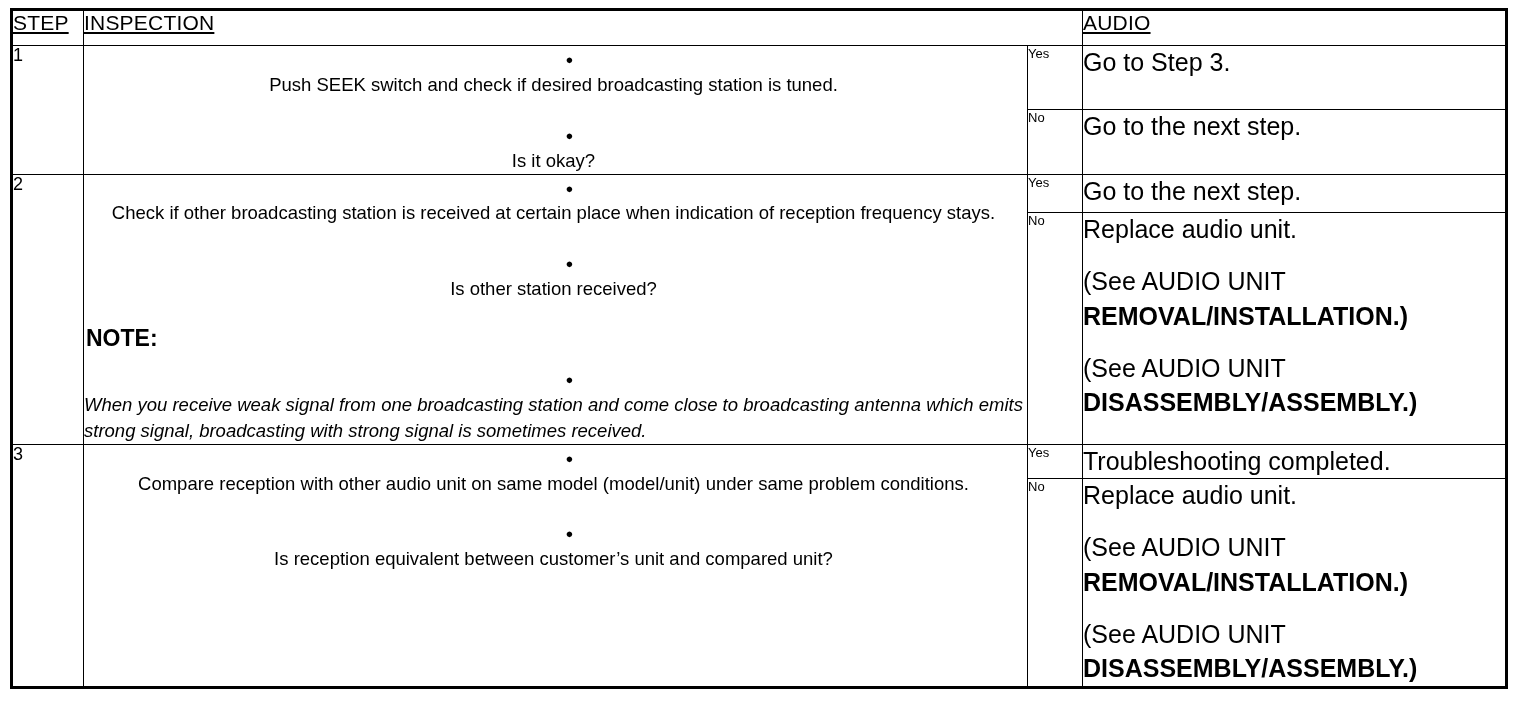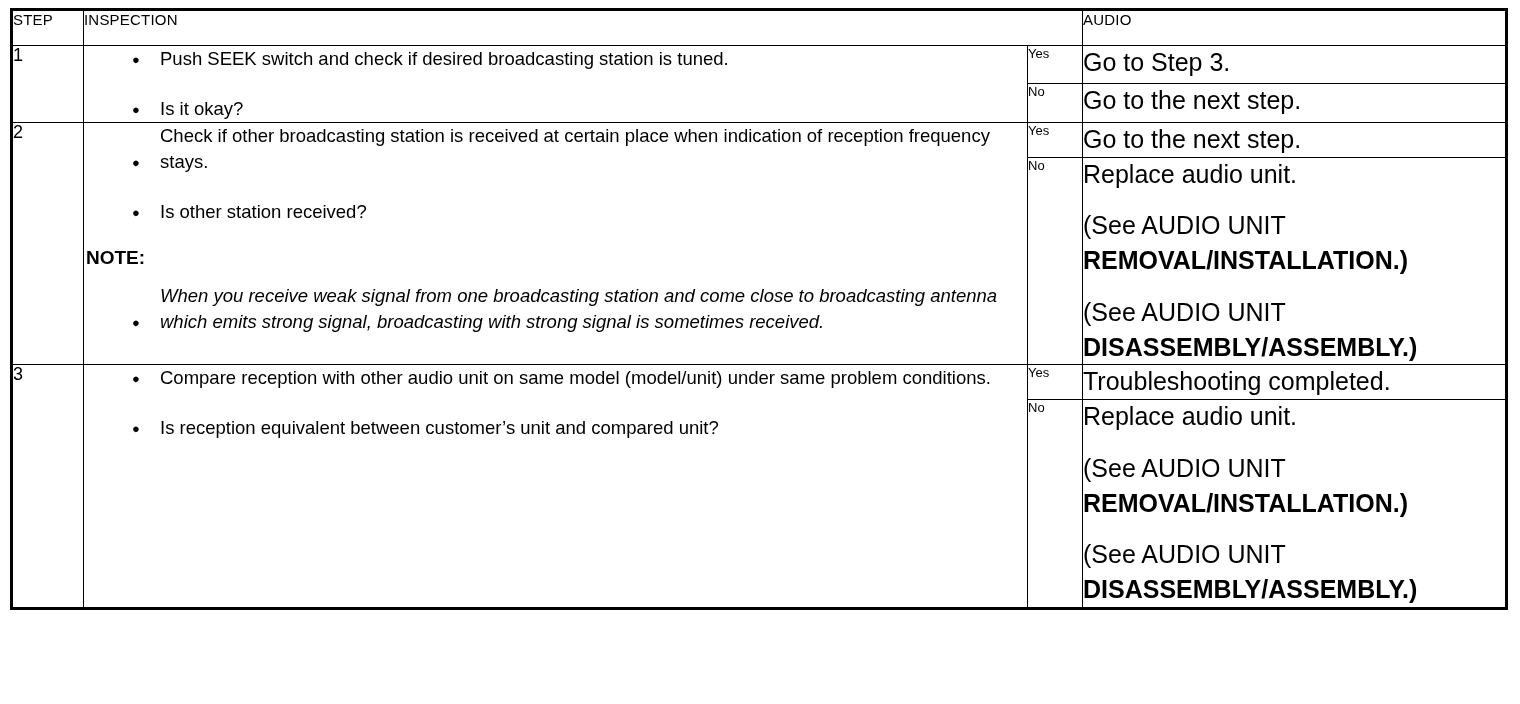--- a/index.html
+++ b/index.html
@@ -36,23 +36,24 @@
   }
   
   col.c-step   { width: 72px;  }
   col.c-insp   { width: 944px; }
   col.c-yn     { width: 55px;  }
   col.c-act    { width: 424px; }
 
   
   .hdr-cell {
     height: 34px;
-    font-size: 15px;
+    font-size: 21px;
     font-weight: bold;
     letter-spacing: 0.2px;
+    text-decoration: underline;
   }
   .hdr-step {
     padding: 5px 0 0 6px;
     text-align: left;
   }
   .hdr-insp, .hdr-act {
     padding: 5px 0 0 0;
     text-align: left;
   }
 
@@ -64,23 +65,24 @@
   }
 
   
   .insp-cell {
     padding: 8px 14px 10px 6px;
     font-size: 18.5px;
     line-height: 1.40;
   }
   .bullet-row {
     display: flex;
-    align-items: flex-end;
+    align-items: center;
     margin: 0 0 0 0;
     padding: 0;
+    flex-direction: column;
   }
   .bullet-row + .bullet-row { margin-top: 24px; }
   .bullet-dot {
     flex: 0 0 auto;
     width: 28px;
     padding-left: 48px;
     box-sizing: content-box;
     font-size: 18.5px;
     line-height: 1.40;
   }
@@ -89,21 +91,21 @@
     font-size: 13px;
     position: relative;
     top: -1px;
   }
   .bullet-text {
     flex: 1 1 auto;
     padding-right: 4px;
   }
   .note-label {
     font-weight: bold;
-    font-size: 19px;
+    font-size: 23px;
     margin-top: 22px;
     margin-left: 2px;
     line-height: 1.3;
   }
   .note-label + .bullet-row { margin-top: 12px; font-style: italic; }
 
   
   .yn-cell {
     font-size: 13px;
     padding: 8px 4px 6px 6px;

